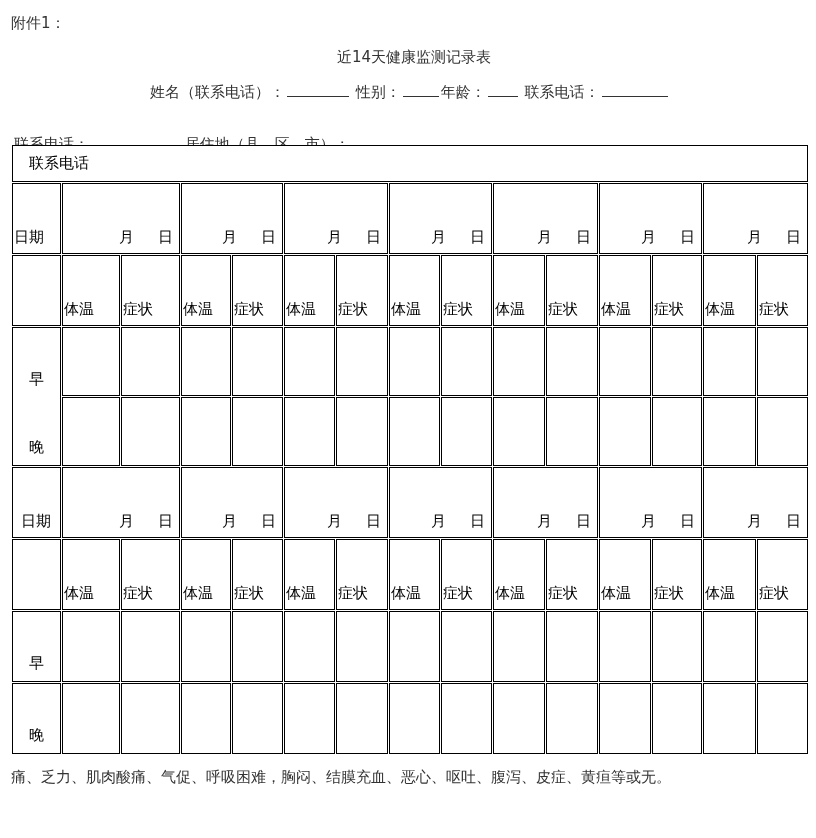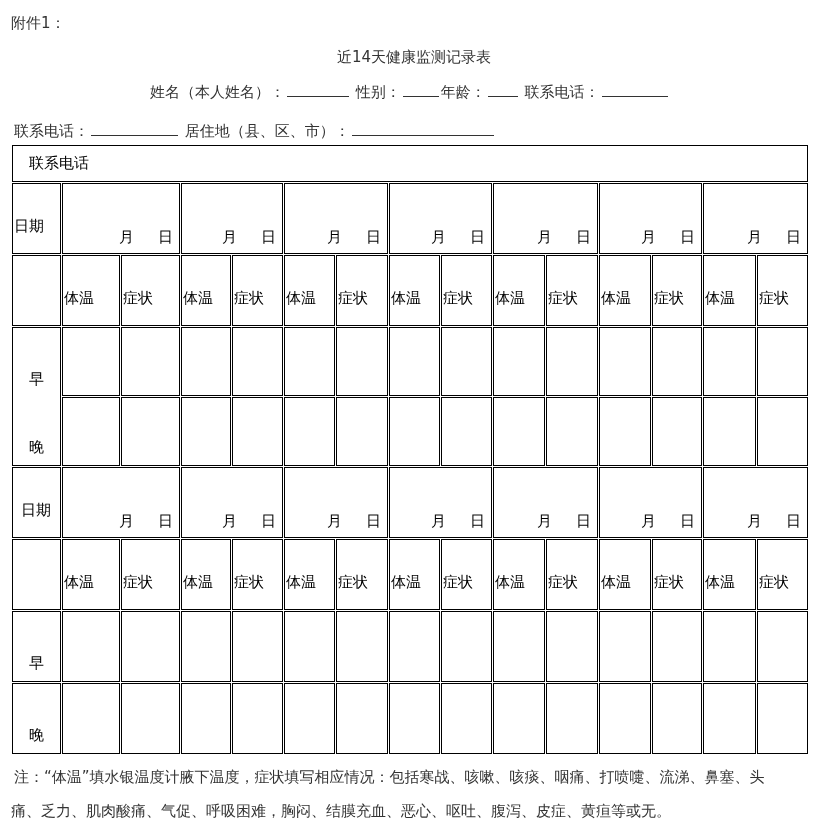--- a/index.html
+++ b/index.html
@@ -6,49 +6,49 @@
   body {
     width: 816px; height: 838px; position: relative; overflow: hidden;
     font-family: "DejaVu Sans", "Liberation Sans", sans-serif;
     color: #333333;
     font-size: 15px;
   }
   .line { position: absolute; white-space: nowrap; }
   .attach { left: 11px; top: 14px; }
   .title { left: 0; width: 828px; text-align: center; top: 48px; }
   .info1 { left: 150px; top: 82px; }
-  .info2 { left: 14px; top: 121px; }
+  .info2 { left: 14px; top: 134px; }
   .blank { display: inline-block; border-bottom: 1px solid #333; height: 14px; vertical-align: baseline; margin: 0 2px; }
 
   .cell {
     position: absolute;
     box-sizing: border-box;
     border: 1px solid #000;
     background: #fff;
     font-family: "DejaVu Sans", sans-serif;
     font-size: 15px;
     color: #000;
   }
-  .cell .bl { position: absolute; bottom: 17px; left: 1px; white-space: nowrap; }
+  .cell .bl { position: absolute; bottom: 6px; left: 1px; white-space: nowrap; }
   .cell .md { position: absolute; bottom: 6px; right: 6px; white-space: nowrap; }
   .cell .md .m { margin-right: 24px; }
   .cell .ctr { position: absolute; left: 0; right: 0; text-align: center; }
 
   .note { position: absolute; left: 14px; top: 760px; width: 800px; line-height: 34px; font-size: 15px; color: #333; }
   .note p { margin: 0; white-space: nowrap; }
   .note p.second { margin-left: -3px; }
 </style>
 </head>
 <body>
 
 <div class="line attach">附件1：</div>
 <div class="line title">近14天健康监测记录表</div>
 
 <div class="line info1">
-  <span>姓名（本人姓名）：</span><span class="blank" style="width:62px"></span>
+  <span>姓名（联系电话）：</span><span class="blank" style="width:62px"></span>
   <span>性别：</span><span class="blank" style="width:36px"></span><span>年龄：</span><span class="blank" style="width:30px"></span>
   <span>联系电话：</span><span class="blank" style="width:66px"></span>
 </div>
 
 <div class="line info2">
   <span>联系电话：</span><span class="blank" style="width:87px"></span>
   <span>居住地（县、区、市）：</span><span class="blank" style="width:142px"></span>
 </div>
 
 <div id="table-root">
@@ -251,15 +251,14 @@
     <div class="cell" style="left: 757px; top: 539px; width: 51px; height: 71px;">
       <span class="bl">症状</span>
     </div>
     <div class="cell" style="left: 703px; top: 611px; width: 53px; height: 71px;"></div>
     <div class="cell" style="left: 757px; top: 611px; width: 51px; height: 71px;"></div>
     <div class="cell" style="left: 703px; top: 683px; width: 53px; height: 71px;"></div>
     <div class="cell" style="left: 757px; top: 683px; width: 51px; height: 71px;"></div>
   </div>
 
 <div class="note">
-  <p>注：“体温”填水银温度计腋下温度，症状填写相应情况：包括寒战、咳嗽、咳痰、咽痛、打喷嚏、流涕、鼻塞、头</p>
   <p class="second">痛、乏力、肌肉酸痛、气促、呼吸困难，胸闷、结膜充血、恶心、呕吐、腹泻、皮症、黄疸等或无。</p>
 </div>
 
 </body></html>

